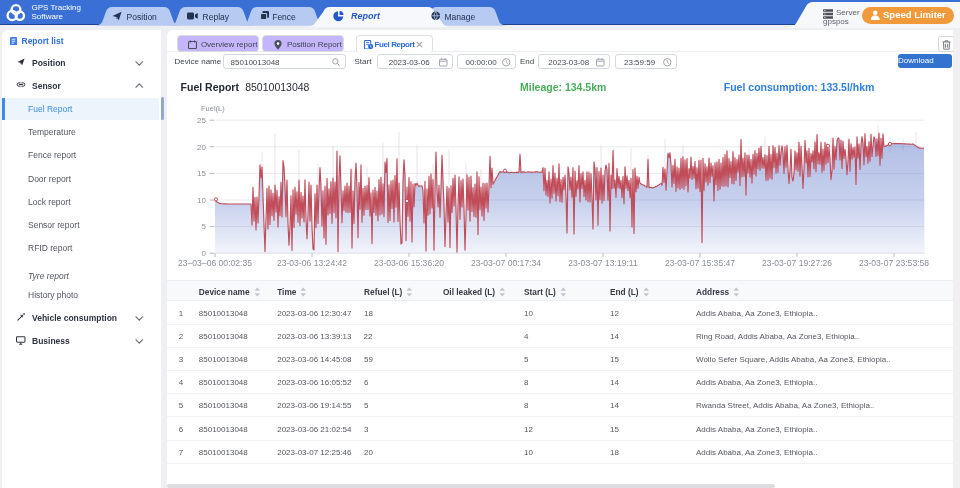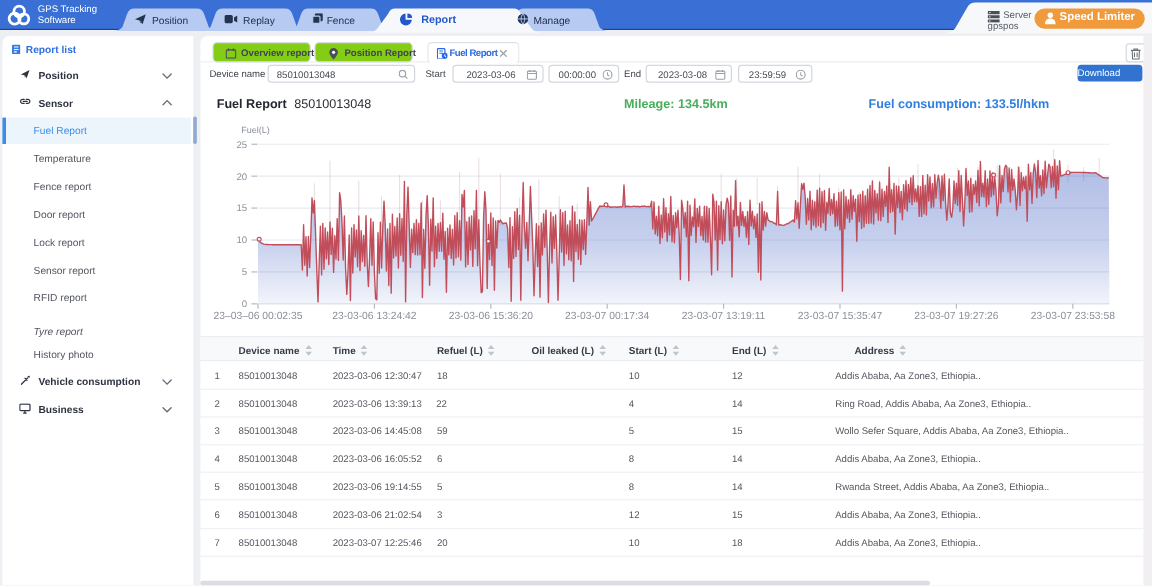--- a/index.html
+++ b/index.html
@@ -5,21 +5,21 @@
   * { margin:0; padding:0; box-sizing:border-box; }
   html,body { width:960px; height:488px; overflow:hidden; }
   body { font-family:"Liberation Sans", sans-serif; background:#edeff3; position:relative; }
   .abs { position:absolute; white-space:nowrap; }
   #header { position:absolute; left:0; top:0; width:960px; height:25px; background:#3a70d5; border-bottom:1.5px solid #1c4396; }
   #logo-text { position:absolute; left:31.5px; top:3px; color:#fff; font-size:8px; line-height:9.2px; }
   #sidebar { position:absolute; left:2px; top:30px; width:159px; height:458px; background:#fff; border-radius:6px 0 0 0; }
   #side-thumb { position:absolute; left:160.8px; top:97px; width:2.8px; height:23px; background:#8fa9cf; border-radius:1.5px; }
   #main { position:absolute; left:166.5px; top:30px; width:786.5px; height:458px; background:#fff; border-radius:6px 0 0 0; }
   #right-strip { position:absolute; left:953px; top:30px; width:7px; height:458px; background:#f1eff1; }
-  .ctab { position:absolute; top:5px; height:17px; border:1px solid #d8dbe0; border-radius:4px; background:#84cc16; font-size:8px; color:#3f4450;font-weight:bold; }
+  .ctab { position:absolute; top:5px; height:17px; border:1px solid #d8dbe0; border-radius:4px; background:#c4b5fd; font-size:8px; color:#3f4450; }
   .ctab.active { background:#fff; color:#2a6ae0; font-weight:bold; border-color:#dde0e5; letter-spacing:-0.4px; height:18px; border-bottom:none; z-index:3; }
   .ctab span { position:absolute; top:4.4px; white-space:nowrap; }
   #tabbar { position:absolute; left:0; top:0; width:786.5px; height:22px; border-bottom:1px solid #eceef1; }
   #trashbtn { position:absolute; left:771px; top:6px; width:17px; height:16px; border:1px solid #d4d7dc; border-radius:3px; background:#fff; }
   #filter { position:absolute; left:0; top:22px; width:786.5px; height:17px; font-size:8px; color:#40454f; }
   .inpt { position:absolute; top:2px; height:14.5px; border:1px solid #d3d7df; border-radius:3px; background:#fff; font-size:8px; color:#464b55; }
   .inpt span { position:absolute; top:3.2px; white-space:nowrap; }
   #dl { position:absolute; left:731.5px; top:2px; width:53.5px; height:14px; background:#3273cf; border-radius:3px; color:#fff; font-size:8px; line-height:14px; }
   #titlerow { position:absolute; left:0; top:39px; width:786.5px; height:26px; font-size:10.5px; }
   #tblhead { position:absolute; left:0; top:249.5px; width:786.5px; height:21.5px; background:#f8f9fb; border-top:1px solid #eceef2; border-bottom:1px solid #eceef2; font-size:8.3px; font-weight:bold; color:#363b46; }
@@ -38,21 +38,21 @@
   <path d="M94.5,25.8 Q100.5,25.1 102.1,22.2 L106.0,11.5 Q107.5,7.0 112.0,7.0 L164.0,7.0 Q168.5,7.0 170.0,11.5 L173.9,22.2 Q175.5,25.1 181.5,25.8 Z" fill="#b7caf1"></path>
 <path d="M168.0,25.8 Q174.0,25.1 175.6,22.2 L179.5,11.5 Q181.0,7.0 185.5,7.0 L237.5,7.0 Q242.0,7.0 243.5,11.5 L247.4,22.2 Q249.0,25.1 255.0,25.8 Z" fill="#b7caf1"></path>
 <path d="M239.5,25.8 Q245.5,25.1 247.1,22.2 L251.0,11.5 Q252.5,7.0 257.0,7.0 L309.0,7.0 Q313.5,7.0 315.0,11.5 L318.9,22.2 Q320.5,25.1 326.5,25.8 Z" fill="#b7caf1"></path>
 <path d="M419.0,25.8 Q425.0,25.1 426.6,22.2 L430.5,11.5 Q432.0,7.0 436.5,7.0 L489.5,7.0 Q494.0,7.0 495.5,11.5 L499.4,22.2 Q501.0,25.1 507.0,25.8 Z" fill="#b7caf1"></path>
 <path d="M307.0,27.2 Q313.0,26.5 314.6,23.6 L323.5,11.5 Q325.0,7.0 329.5,7.0 L428.0,7.0 Q432.5,7.0 434.0,11.5 L442.9,23.6 Q444.5,26.5 450.5,27.2 Z" fill="#f6f8fb"></path>
 </svg>
 
 <div class="abs" style="left:126.6px;top:11.5px;font-size:8.5px;color:#20304f;">Position</div>
 <div class="abs" style="left:202.6px;top:11.5px;font-size:8.5px;color:#20304f;">Replay</div>
 <div class="abs" style="left:272.2px;top:11.5px;font-size:8.5px;color:#20304f;">Fence</div>
-<div class="abs" style="left:351px;top:11px;font-size:9px;font-weight:bold;color:#2458c8;">Report</div>
+<div class="abs" style="left:351px;top:11px;font-size:9px;font-weight:bold;color:#2458c8;font-style:italic;">Report</div>
 <div class="abs" style="left:444.5px;top:11.5px;font-size:8.5px;color:#20304f;">Manage</div>
 
 <svg class="abs" style="left:112px;top:11px" width="10" height="10" viewBox="0 0 10 10">
     <path d="M0.5,5 L9.5,0.8 L6.8,9.2 L4.3,6 Z M4.3,6 L4.8,8.3 L5.8,6.9" fill="#223452"></path>
   </svg>
 <svg class="abs" style="left:187px;top:12px" width="11" height="8" viewBox="0 0 11 8">
     <rect x="0" y="0.4" width="7" height="7" rx="1.4" fill="#223452"></rect>
     <path d="M8,2.6 L10.8,1 L10.8,6.8 L8,5.2 Z" fill="#223452"></path>
   </svg>
 <svg class="abs" style="left:259.5px;top:11px" width="9.5" height="9.5" viewBox="0 0 10 10">
@@ -247,21 +247,21 @@
           <path d="M3.25,9.5 L6,6.2 L0.5,6.2 Z" fill="#c0c4cc"></path>
         </svg></div>
 <div class="hcell" style="left:357.5px;">Start (L)<svg style="display:inline-block;vertical-align:-2px;margin-left:4px" width="6.5" height="10" viewBox="0 0 6.5 10">
           <path d="M3.25,0.5 L6,3.8 L0.5,3.8 Z" fill="#c0c4cc"></path>
           <path d="M3.25,9.5 L6,6.2 L0.5,6.2 Z" fill="#c0c4cc"></path>
         </svg></div>
 <div class="hcell" style="left:443.5px;">End (L)<svg style="display:inline-block;vertical-align:-2px;margin-left:4px" width="6.5" height="10" viewBox="0 0 6.5 10">
           <path d="M3.25,0.5 L6,3.8 L0.5,3.8 Z" fill="#c0c4cc"></path>
           <path d="M3.25,9.5 L6,6.2 L0.5,6.2 Z" fill="#c0c4cc"></path>
         </svg></div>
-<div class="hcell" style="left:529.5px;margin-left:16px;">Address<svg style="display:inline-block;vertical-align:-2px;margin-left:4px" width="6.5" height="10" viewBox="0 0 6.5 10">
+<div class="hcell" style="left:529.5px;">Address<svg style="display:inline-block;vertical-align:-2px;margin-left:4px" width="6.5" height="10" viewBox="0 0 6.5 10">
           <path d="M3.25,0.5 L6,3.8 L0.5,3.8 Z" fill="#c0c4cc"></path>
           <path d="M3.25,9.5 L6,6.2 L0.5,6.2 Z" fill="#c0c4cc"></path>
         </svg></div>
     </div>
 <div class="trow" style="top:271.5px;">
       <div class="tc" style="left:12.3px;">1</div>
       <div class="tc" style="left:32.3px;">85010013048</div>
       <div class="tc" style="left:110.7px;">2023-03-06 12:30:47</div>
       <div class="tc" style="left:197.6px;">18</div>
       <div class="tc" style="left:357.5px;">10</div>

